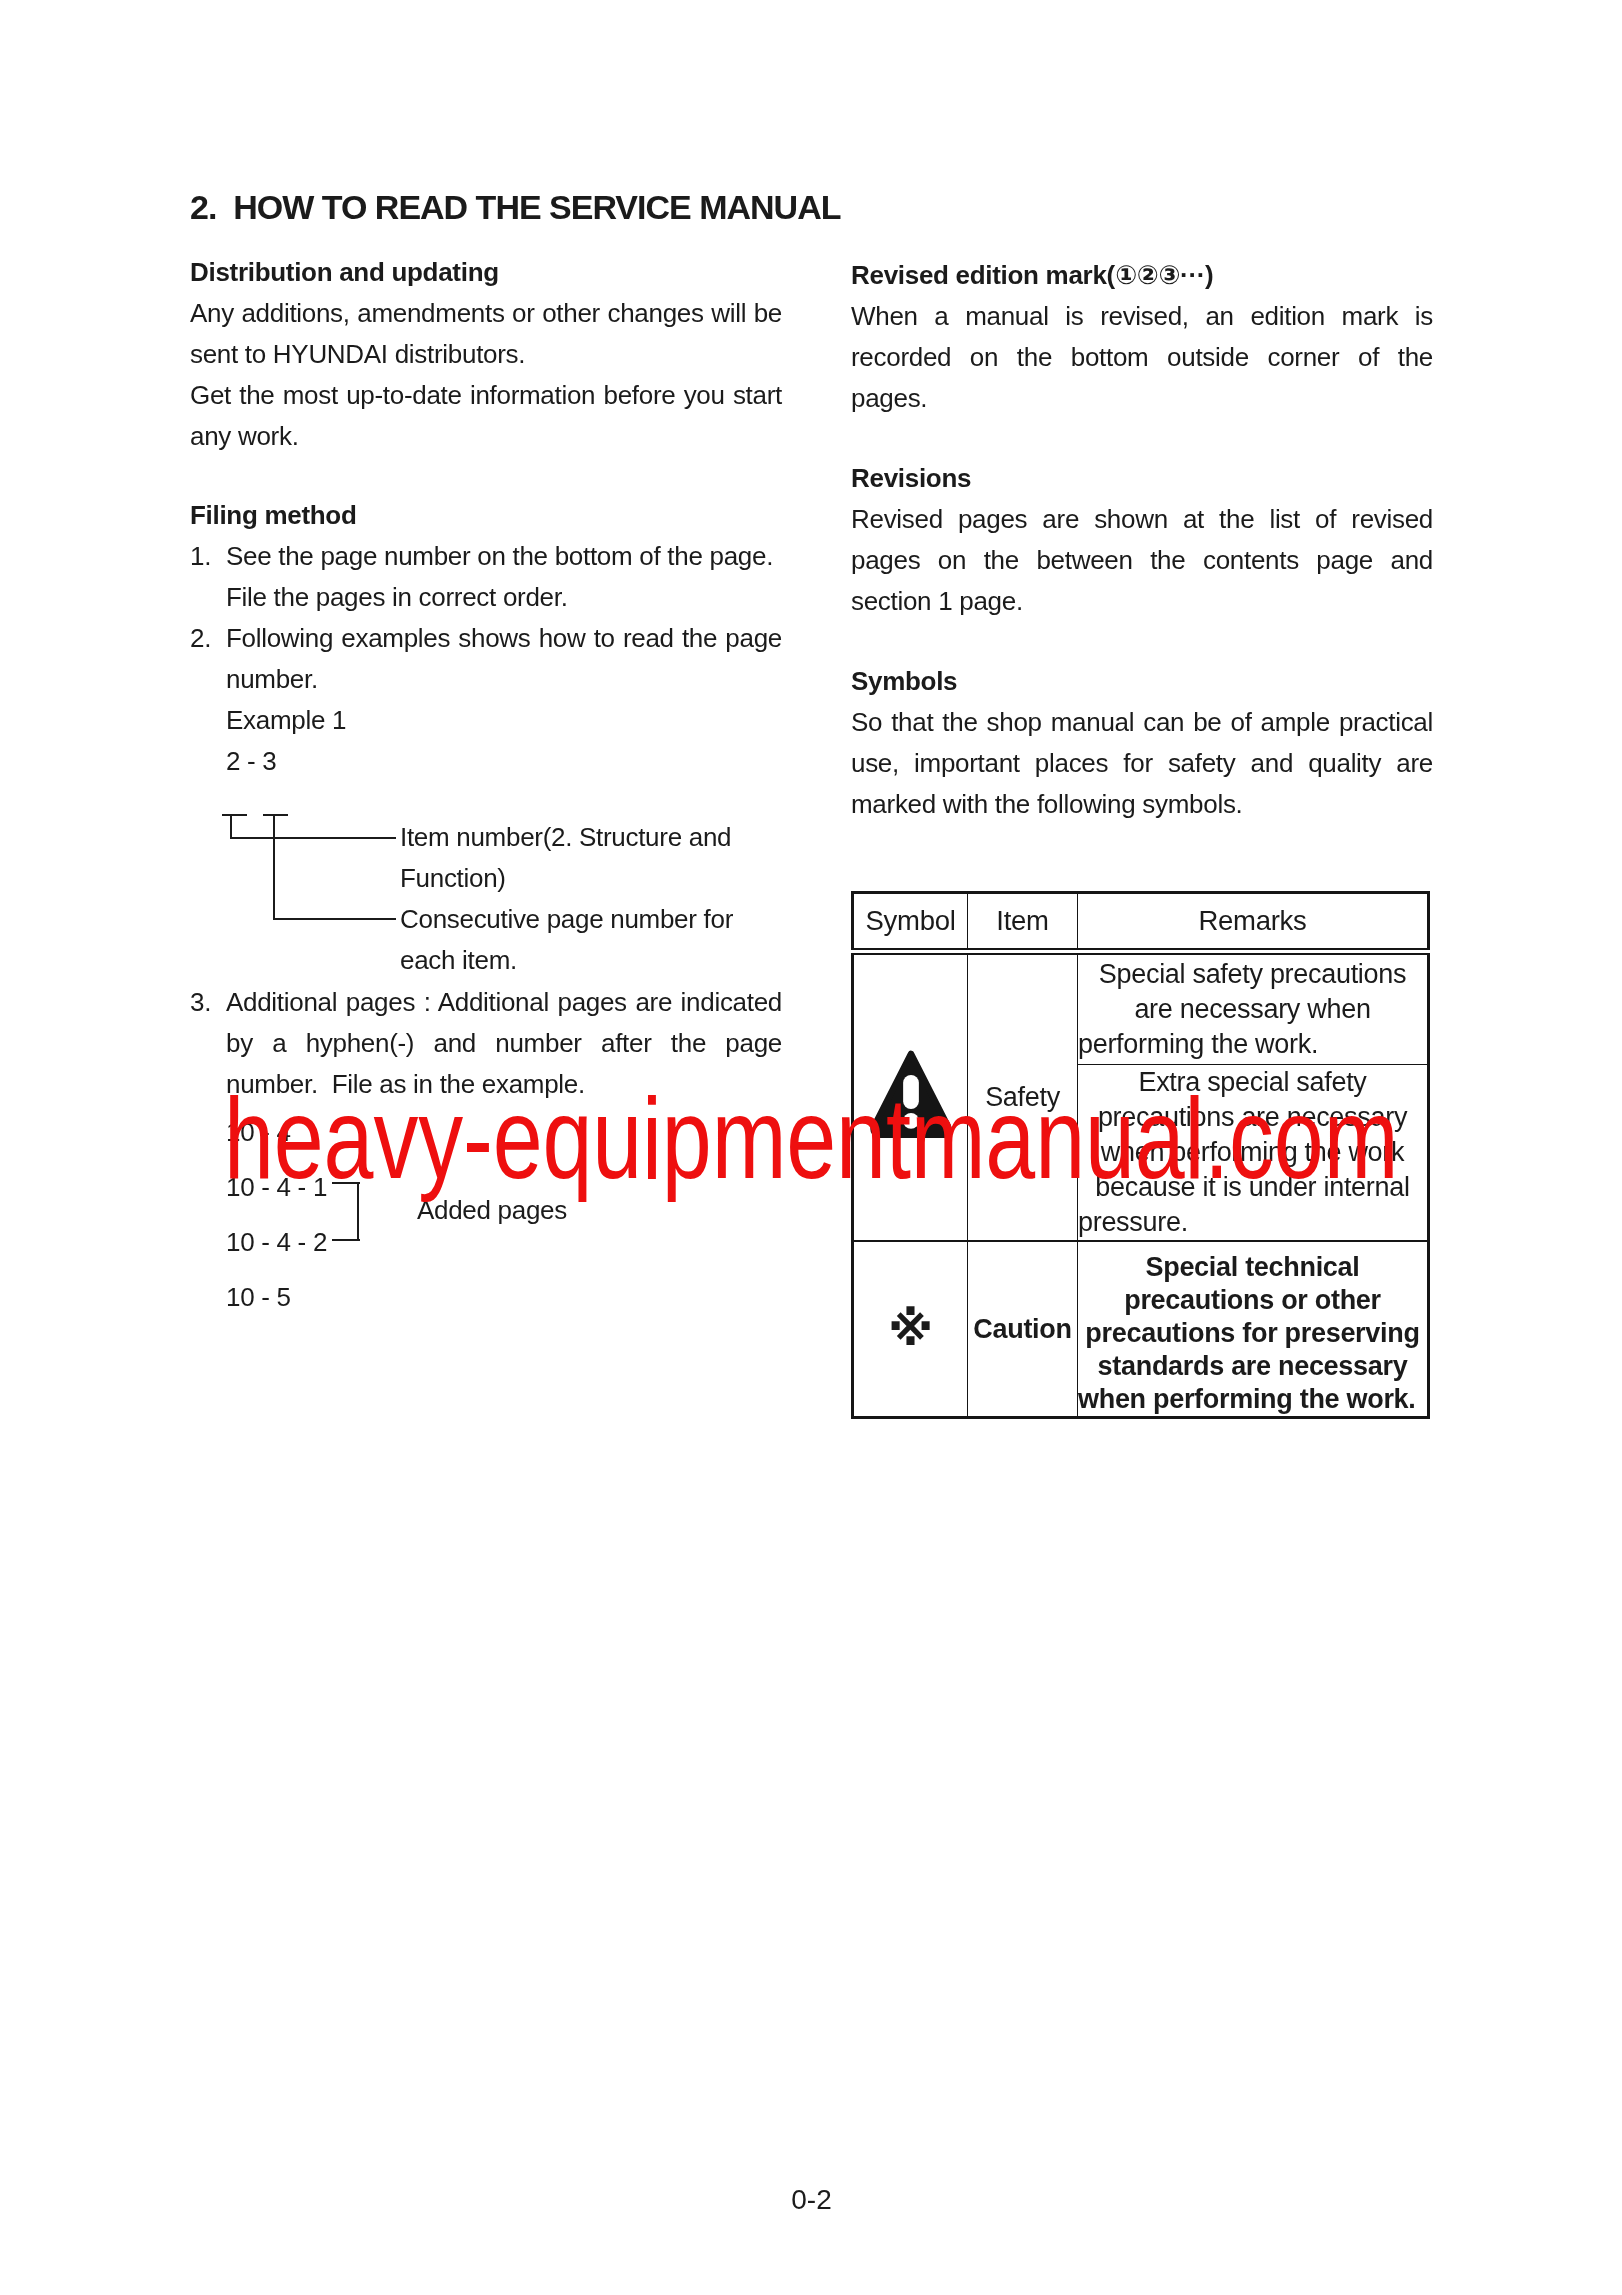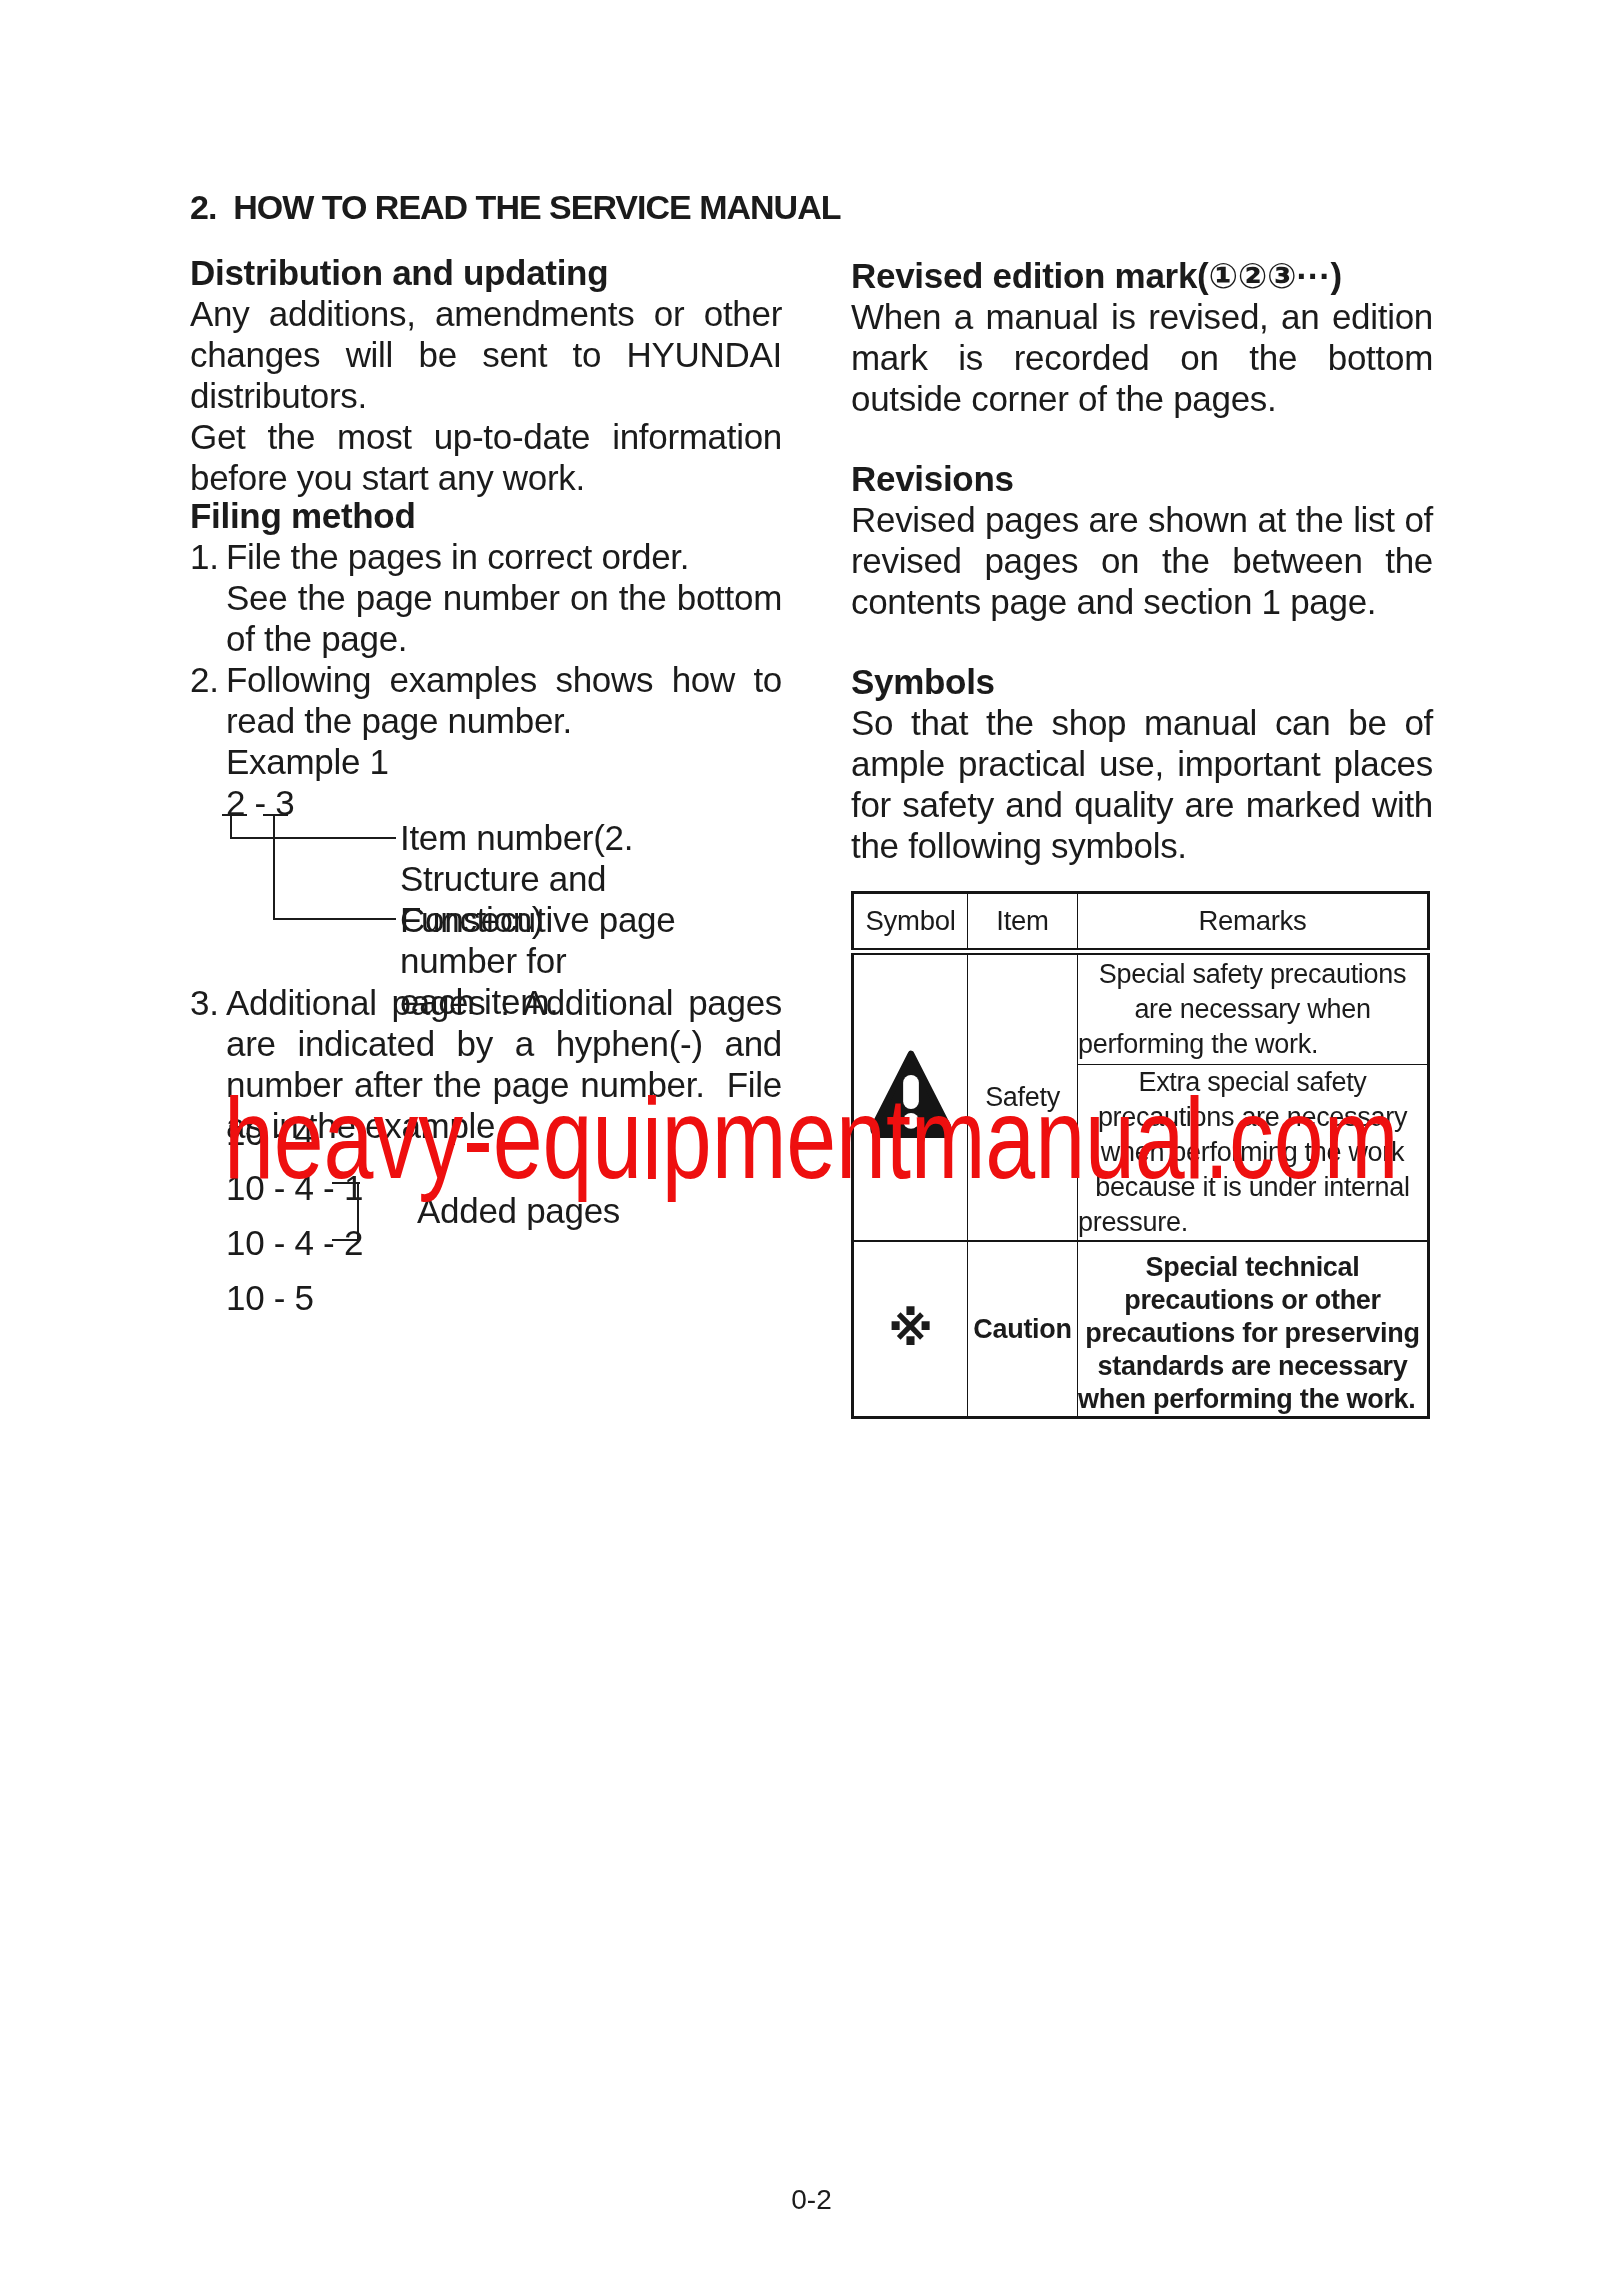--- a/index.html
+++ b/index.html
@@ -6,21 +6,21 @@
   .page{
     position:relative;
     width:1623px;height:2295px;
     background:#ffffff;
     font-family:"Liberation Sans","DejaVu Sans",sans-serif;
     color:#1b1b1b;
     letter-spacing:-0.3px;
     overflow:hidden;
   }
   .abs{position:absolute;}
-  .fs{font-size:35px;line-height:41px;}
+  .fs{font-size:26px;line-height:41px;}
   .bold{font-weight:bold;}
   p{margin:0;text-align:justify;text-align-last:left;}
   .li{display:flex;}
   .li .num{flex:0 0 36px;}
   .li .li-body{flex:1;}
   .indent{margin-left:36px;}
   .prewrap{white-space:pre-line;}
   .line{position:absolute;background:#1b1b1b;}
   .nowrap{white-space:nowrap;}
 
@@ -75,22 +75,22 @@
     <div class="bold">Distribution and updating</div>
     <p>Any additions, amendments or other changes will be sent to HYUNDAI distributors.</p>
     <p>Get the most up-to-date information before you start any work.</p>
   </div>
 
   <div class="abs fs" style="left:190px;top:495px;width:592px;">
     <div class="bold">Filing method</div>
     <div class="li">
       <span class="num">1.</span>
       <div class="li-body">
+        <p>See the page number on the bottom of the page.</p>
         <p>File the pages in correct order.</p>
-        <p>See the page number on the bottom of the page.</p>
       </div>
     </div>
     <div class="li">
       <span class="num">2.</span>
       <div class="li-body">
         <p>Following examples shows how to read the page number.</p>
       </div>
     </div>
     <div class="indent">Example 1</div>
     <div class="indent">2 - 3</div>

